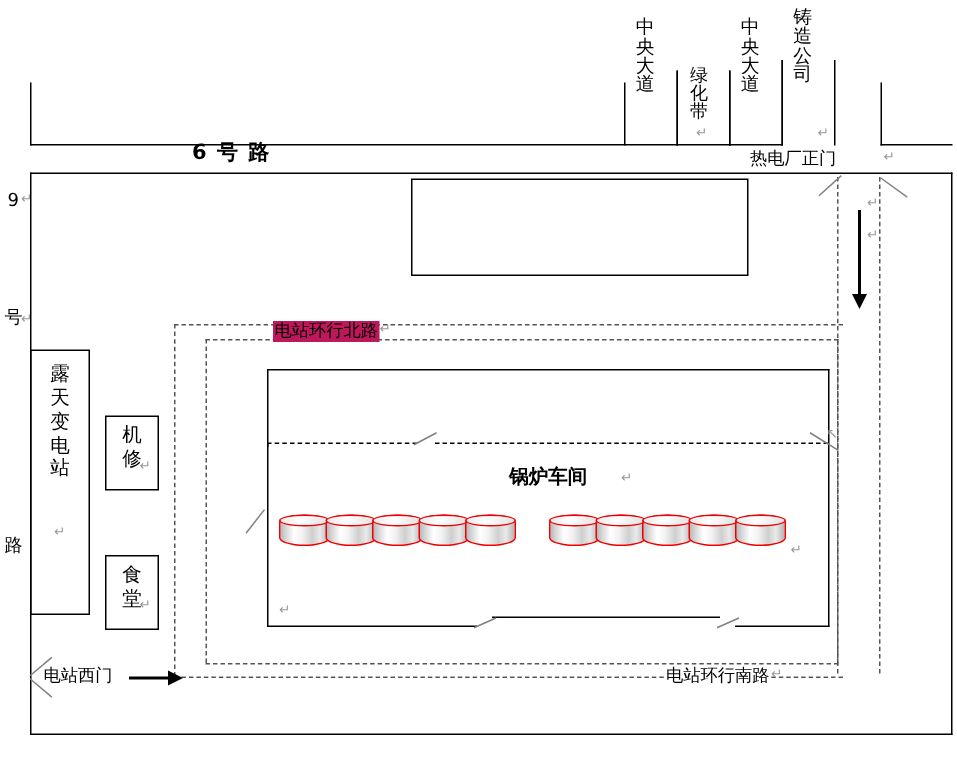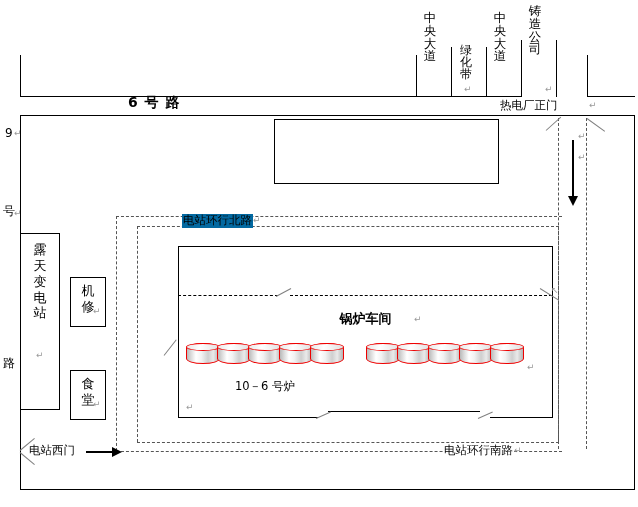--- a/index.html
+++ b/index.html
@@ -217,21 +217,21 @@
 
   <div class="dash-h" style="left:116px; top:216px; width:446px;"></div>
   <div class="dash-v" style="left:116px; top:216px; height:235px;"></div>
   <div class="dash-h" style="left:116px; top:451px; width:446px;"></div>
 
   <div class="dash-h" style="left:137px; top:226px; width:422px;"></div>
   <div class="dash-v" style="left:137px; top:226px; height:216px;"></div>
   <div class="dash-h" style="left:137px; top:442px; width:422px;"></div>
   <div class="dash-v" style="left:558px; top:226px; height:216px;"></div>
 
-  <div class="lbl" style="left:182px; top:214px; font-size:11.5px; background:#0369a1; padding:0 1px;">电站环行北路</div>
+  <div class="lbl" style="left:182px; top:214px; font-size:11.5px; background:#be185d; padding:0 1px;">电站环行北路</div>
   <div class="pil" style="left:253px; top:215px;">↵</div>
 
   <div class="lbl" style="left:443px; top:444px; font-size:11.5px; background:#fff; padding:0 1px;">电站环行南路</div>
   <div class="pil" style="left:514px; top:445px;">↵</div>
 
   <div class="ln hl" style="left:178px; top:246px; width:375px;"></div>
   <div class="ln vl" style="left:178px; top:246px; height:52px;"></div>
   <div class="ln vl" style="left:178px; top:295px; height:123px;"></div>
   <div class="ln vl" style="left:552px; top:246px; height:172px;"></div>
   <div class="ln hl" style="left:178px; top:417px; width:140px;"></div>
@@ -248,21 +248,20 @@
 
   <div class="lbl center bold" style="left:178px; top:311px; width:375px; font-size:13px;">锅炉车间</div>
   <div class="pil" style="left:414px; top:314px;">↵</div>
   <div class="pil" style="left:186px; top:402px;">↵</div>
 
   <div class="cyl" style="left:186px; top:343px;"></div>
   <div class="cyl" style="left:217px; top:343px;"></div>
   <div class="cyl" style="left:248px; top:343px;"></div>
   <div class="cyl" style="left:279px; top:343px;"></div>
   <div class="cyl" style="left:310px; top:343px;"></div>
-  <div class="lbl center" style="left:186px; top:380px; width:158px; font-size:11.5px;">10－6 号炉</div>
 
   <div class="cyl" style="left:366px; top:343px;"></div>
   <div class="cyl" style="left:397px; top:343px;"></div>
   <div class="cyl" style="left:428px; top:343px;"></div>
   <div class="cyl" style="left:459px; top:343px;"></div>
   <div class="cyl" style="left:490px; top:343px;"></div>
   <div class="pil" style="left:527px; top:362px;">↵</div>
 
   <div class="leader" style="left:164px; top:355px; width:20px; transform:rotate(-52deg);"></div>
 

